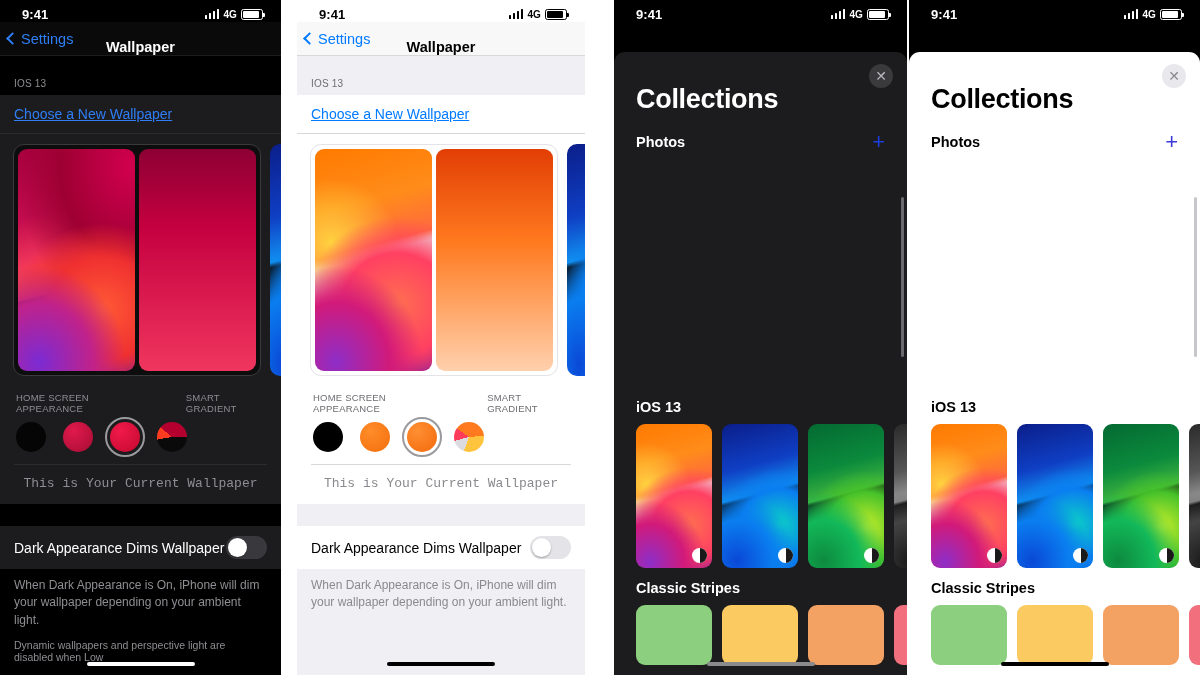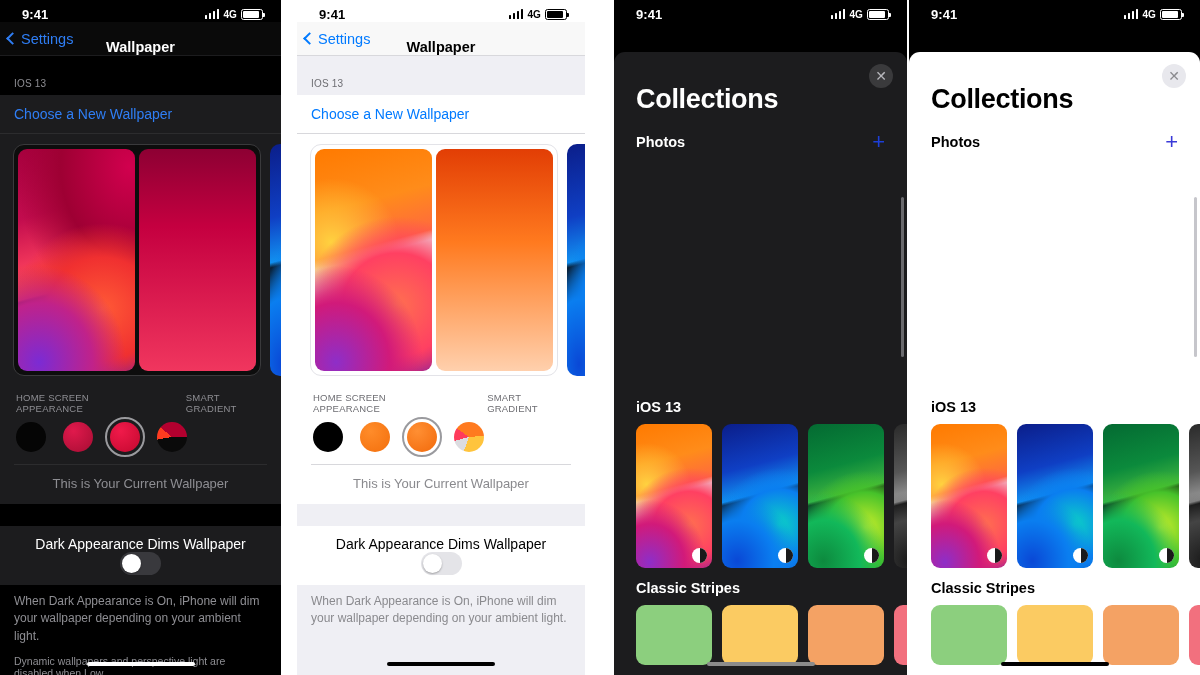--- a/index.html
+++ b/index.html
@@ -57,21 +57,21 @@
   .nav-light .nav-title { color:#000; }
 
   
   .grp-head { font-size:10px; letter-spacing:.2px; padding:22px 14px 6px; }
   .d .grp-head { color:#8e8e93; background:#000; }
   .l .grp-head { color:#6d6d72; background:#efeff4; }
 
   .row { padding:11px 14px; font-size:14px; }
   .d .row { background:#1c1c1e; color:#fff; border-bottom:1px solid #2c2c2e; }
   .l .row { background:#fff; color:#000; border-bottom:1px solid #d8d8dc; }
-  .row.link { color:#2f7ef5; }
+  .row.link { color:#2f7ef5;text-decoration:underline; }
   .l .row.link { color:#007aff; }
 
   .card { }
   .d .card { background:#1c1c1e; }
   .l .card { background:#fff; }
 
   
   .preview-wrap { position:relative; padding:10px 0 8px; overflow:hidden; }
   .preview-row { display:flex; align-items:center; gap:9px; padding-left:13px; }
   .prev-card { flex:0 0 auto; border-radius:11px; padding:4px;
@@ -111,29 +111,29 @@
   .d .appear { color:#8e8e93; }
   .l .appear { color:#6d6d72; }
   .swatches { display:flex; align-items:center; gap:17px; padding:6px 16px 12px; }
   .sw { width:30px; height:30px; border-radius:50%; }
   .sw.sel { width:30px; height:30px; outline:2px solid #9a9a9e; outline-offset:3px; }
   .sw.black { background:#000; }
   .d .sw.black { background:#050505; }
   .sep { height:1px; margin:0 14px; }
   .d .sep { background:#2c2c2e; } .l .sep { background:#d8d8dc; }
 
-  .curwall { text-align:center; font-size:13px; padding:11px 0 13px; }
+  .curwall { text-align:center; font-size:13px; padding:11px 0 13px;font-family:Liberation Mono, monospace; }
   .d .curwall { color:#8e8e93; background:#1c1c1e; }
   .l .curwall { color:#8a8a8e; background:#fff; }
 
   .gap { height:22px; }
   .d .gap { background:#000; } .l .gap { background:#efeff4; }
 
   .toggle-row { display:flex; align-items:center; justify-content:space-between;
-                padding:10px 14px; font-size:14px;flex-direction:column; }
+                padding:10px 14px; font-size:14px; }
   .d .toggle-row { background:#1c1c1e; color:#fff; }
   .l .toggle-row { background:#fff; color:#000; }
   .tgl { width:41px; height:23px; border-radius:12px; position:relative; }
   .d .tgl { background:#39393d; } .l .tgl { background:#e4e4e8; }
   .tgl::after { content:""; position:absolute; left:2px; top:2px; width:19px; height:19px;
                 border-radius:50%; background:#fff; box-shadow:0 1px 2px rgba(0,0,0,.3); }
   .foot { font-size:12px; line-height:1.45; padding:8px 14px 4px; }
   .d .foot { color:#8e8e93; background:#000; } .l .foot { color:#8a8a8e; background:#efeff4; }
   .foot2 { font-size:10.5px; padding:6px 14px 0; }
   .d .foot2 { color:#8e8e93; background:#000; }

